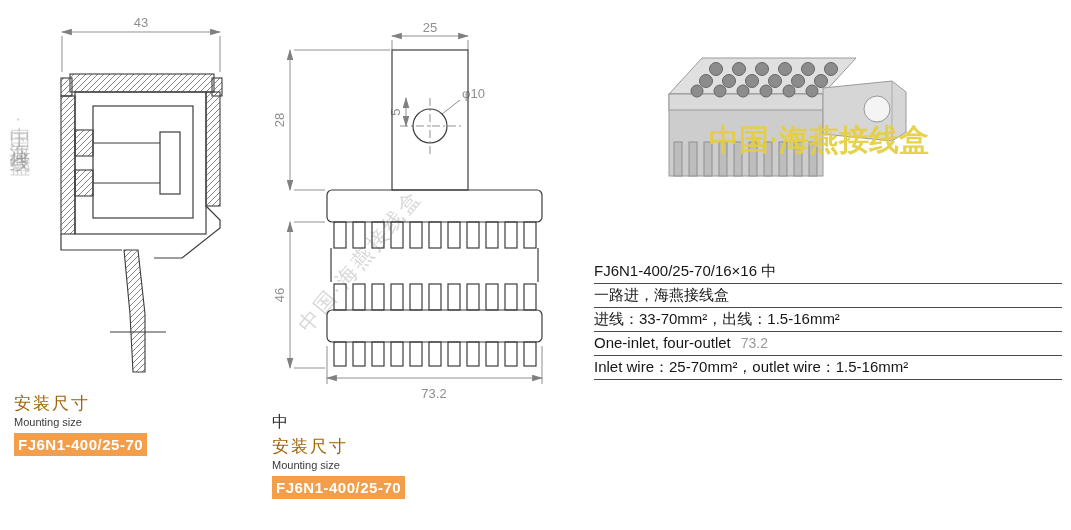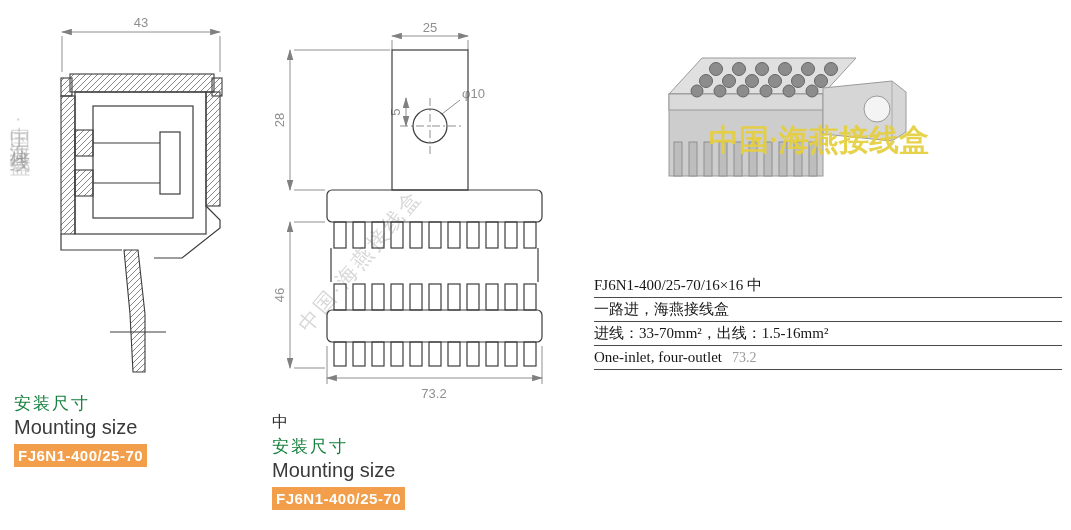--- a/index.html
+++ b/index.html
@@ -9,27 +9,27 @@
   .view-col{position:absolute;text-align:left;}
   #left-col{left:14px;top:14px;width:252px;}
   #mid-col{left:272px;top:20px;width:302px;}
   #right-col{position:absolute;left:594px;top:42px;width:472px;}
 
   .dim{fill:#8f8f8f;font-size:13px;font-family:"Liberation Sans","DejaVu Sans",sans-serif;}
   .dimline{stroke:#8f8f8f;stroke-width:1;fill:none;}
   .partn{stroke:#3c3c3c;stroke-width:1.2;fill:none;}
   .parth{stroke:#3c3c3c;stroke-width:1.1;}
 
-  .cap-cn{font-size:17px;color:#15803d;margin-top:2px;letter-spacing:2px;}
-  .cap-en{font-size:20px;color:#3a3a3a;margin-top:1px;}
+  .cap-cn{font-size:17px;color:#a16207;margin-top:2px;letter-spacing:2px;}
+  .cap-en{font-size:11px;color:#3a3a3a;margin-top:1px;}
   .size-class{font-size:16px;color:#2b2b2b;margin-top:2px;}
   .badge{display:inline-block;margin-top:5px;background:#f29e4a;color:#ffffff;
          font-weight:bold;font-size:15px;padding:3px 4px;letter-spacing:0.5px;}
 
-  .specs{margin-top:16px;width:468px;font-family:Liberation Serif, serif;}
+  .specs{margin-top:2px;width:468px;}
   .spec-row{height:23px;line-height:22px;border-bottom:1px solid #4a4a4a;
             font-size:15px;color:#161616;text-align:left;white-space:nowrap;overflow:hidden;}
   .overlay-dim{color:#9a9a9a;margin-left:10px;font-size:14px;}
 
   .wm{position:absolute;color:rgba(120,120,120,0.30);font-size:21px;letter-spacing:3px;
       pointer-events:none;white-space:nowrap;}
   .wm-vert{writing-mode:vertical-rl;}
 </style>
 </head>
 <body>
@@ -216,16 +216,17 @@
           <circle cx="218" cy="49" r="6"></circle>
       </g>
       <text x="225" y="108" text-anchor="middle" font-size="30" font-weight="bold" fill="#e6cf3c" opacity="0.92">中国·海燕接线盒</text>
     </svg>
 
     <div class="specs">
       <div class="spec-row">FJ6N1-400/25-70/16×16 中</div>
       <div class="spec-row">一路进，海燕接线盒</div>
       <div class="spec-row">进线：33-70mm²，出线：1.5-16mm²</div>
       <div class="spec-row"><span>One-inlet, four-outlet</span><span class="overlay-dim">73.2</span></div>
+      <div class="spec-row">Inlet wire：25-70mm²，outlet wire：1.5-16mm²</div>
     </div>
   </div>
 
 </div>
 
 </body></html>

